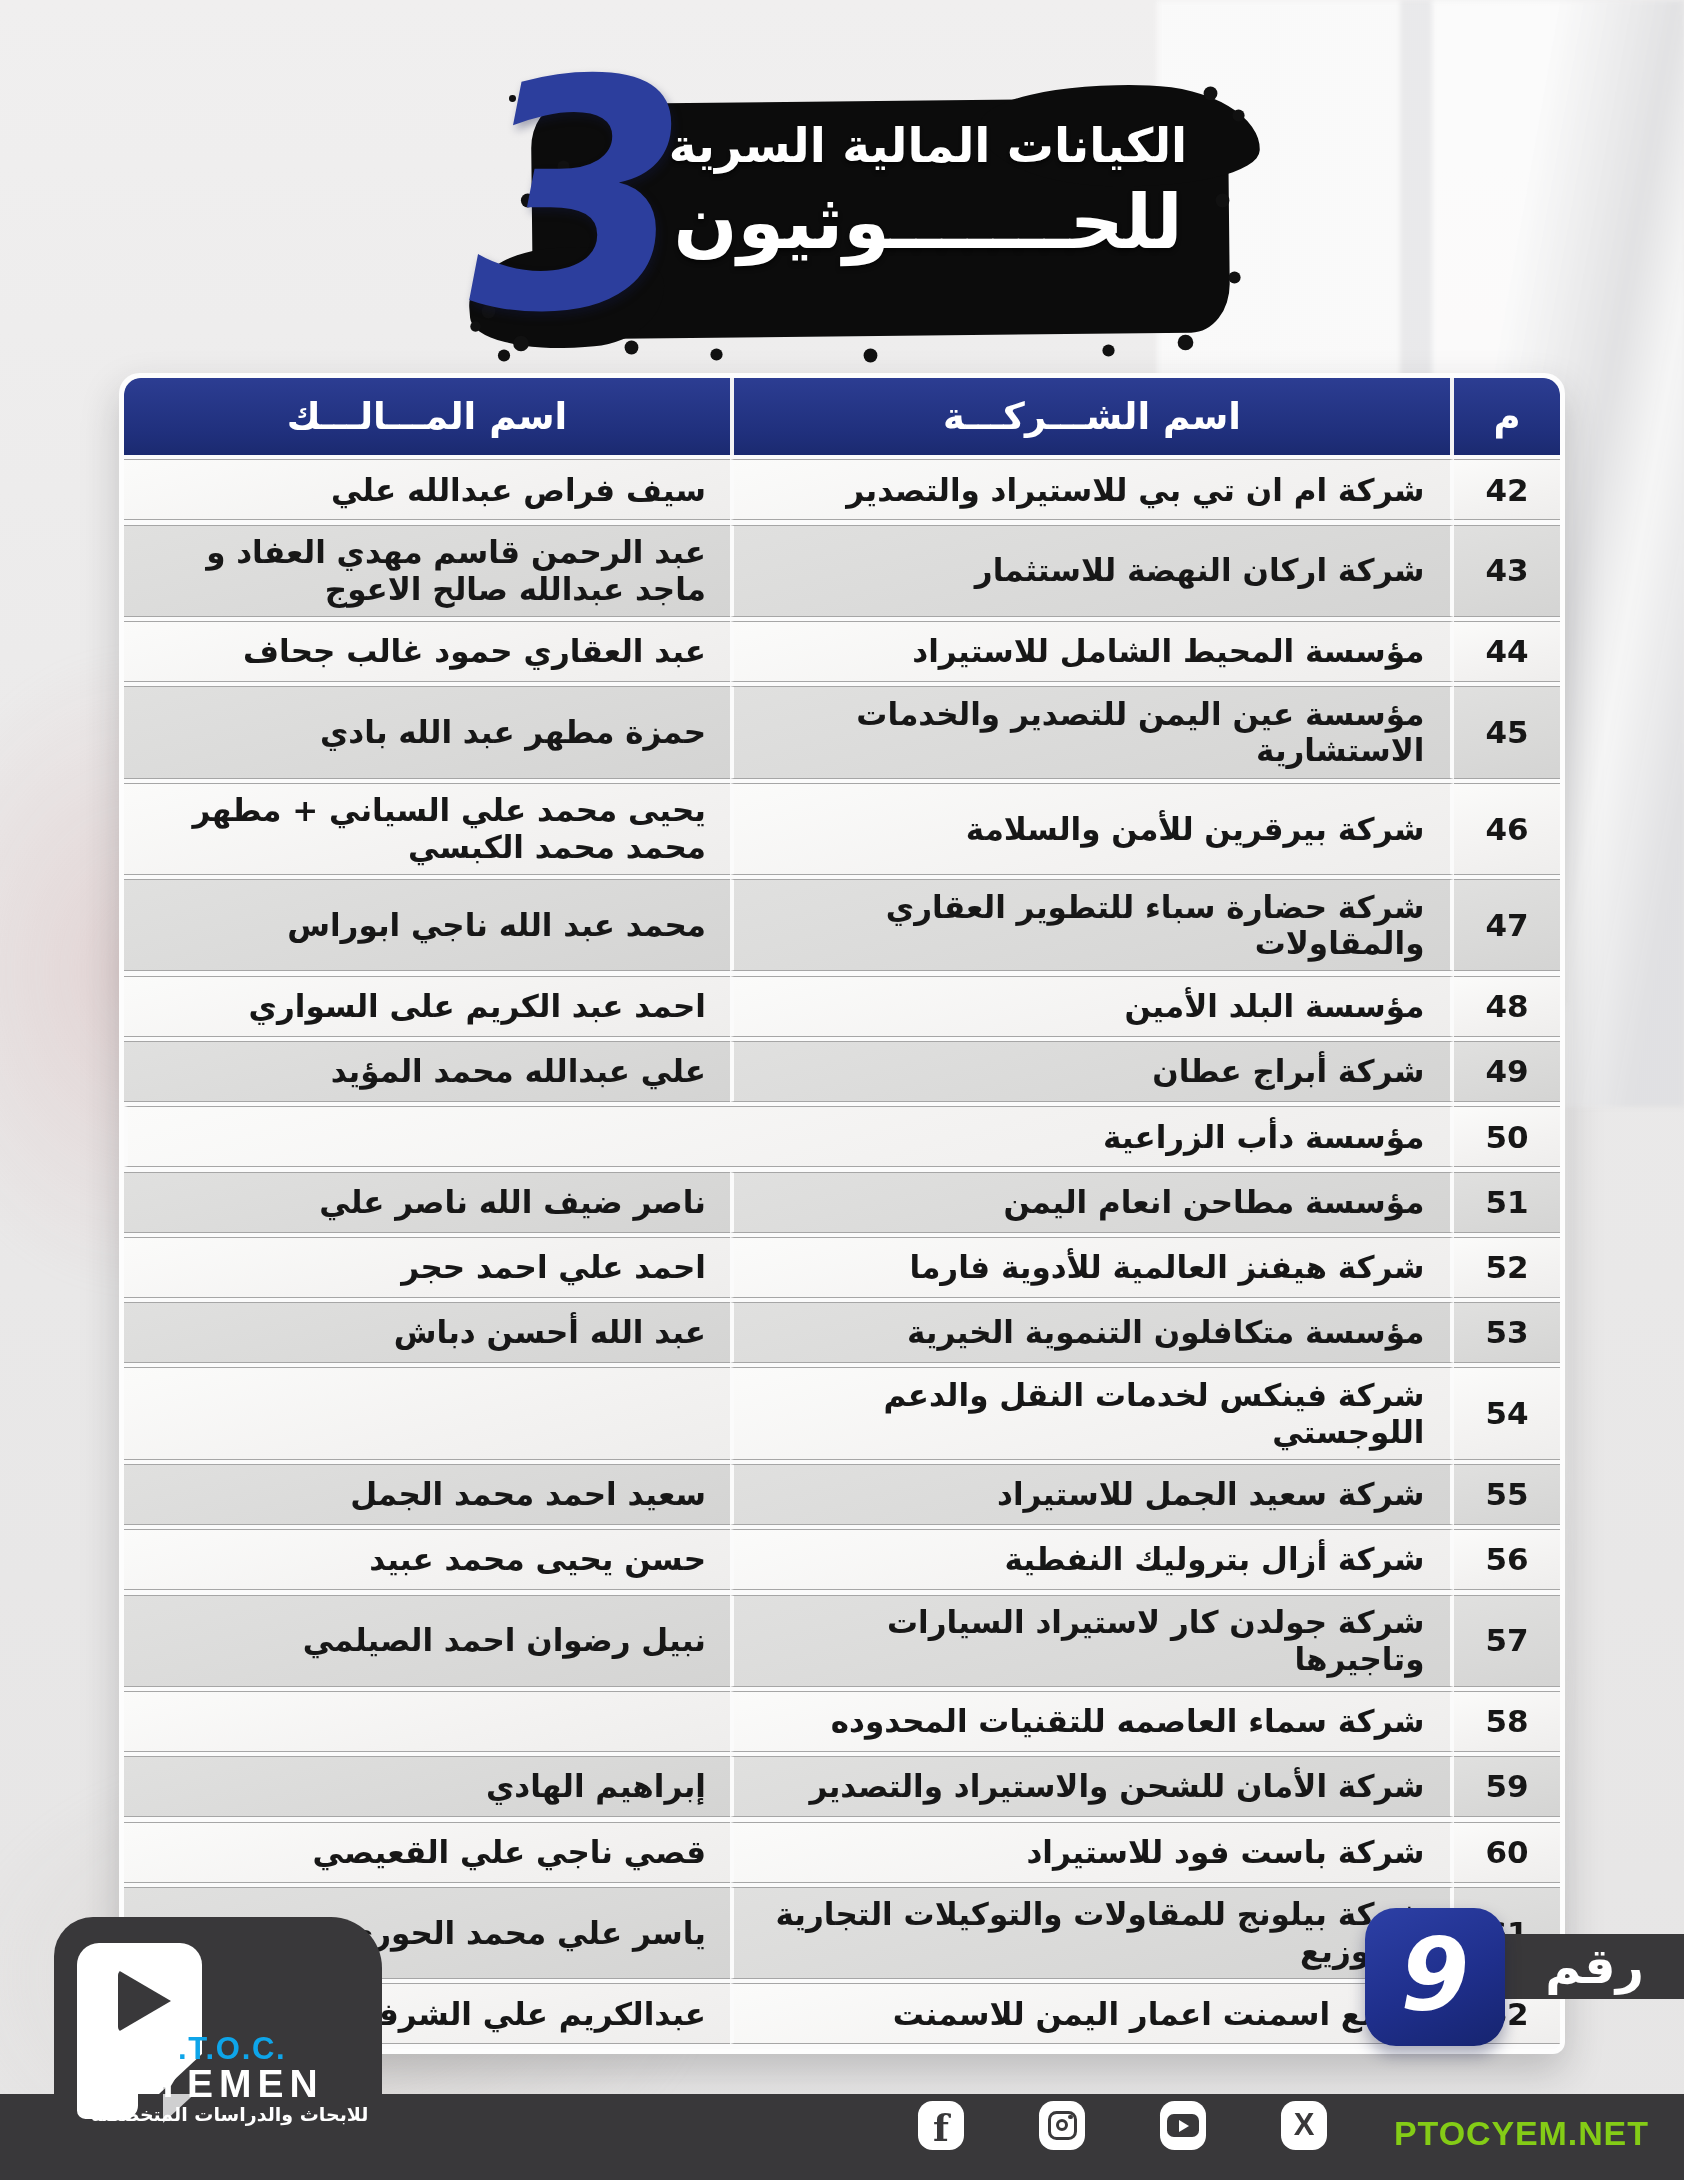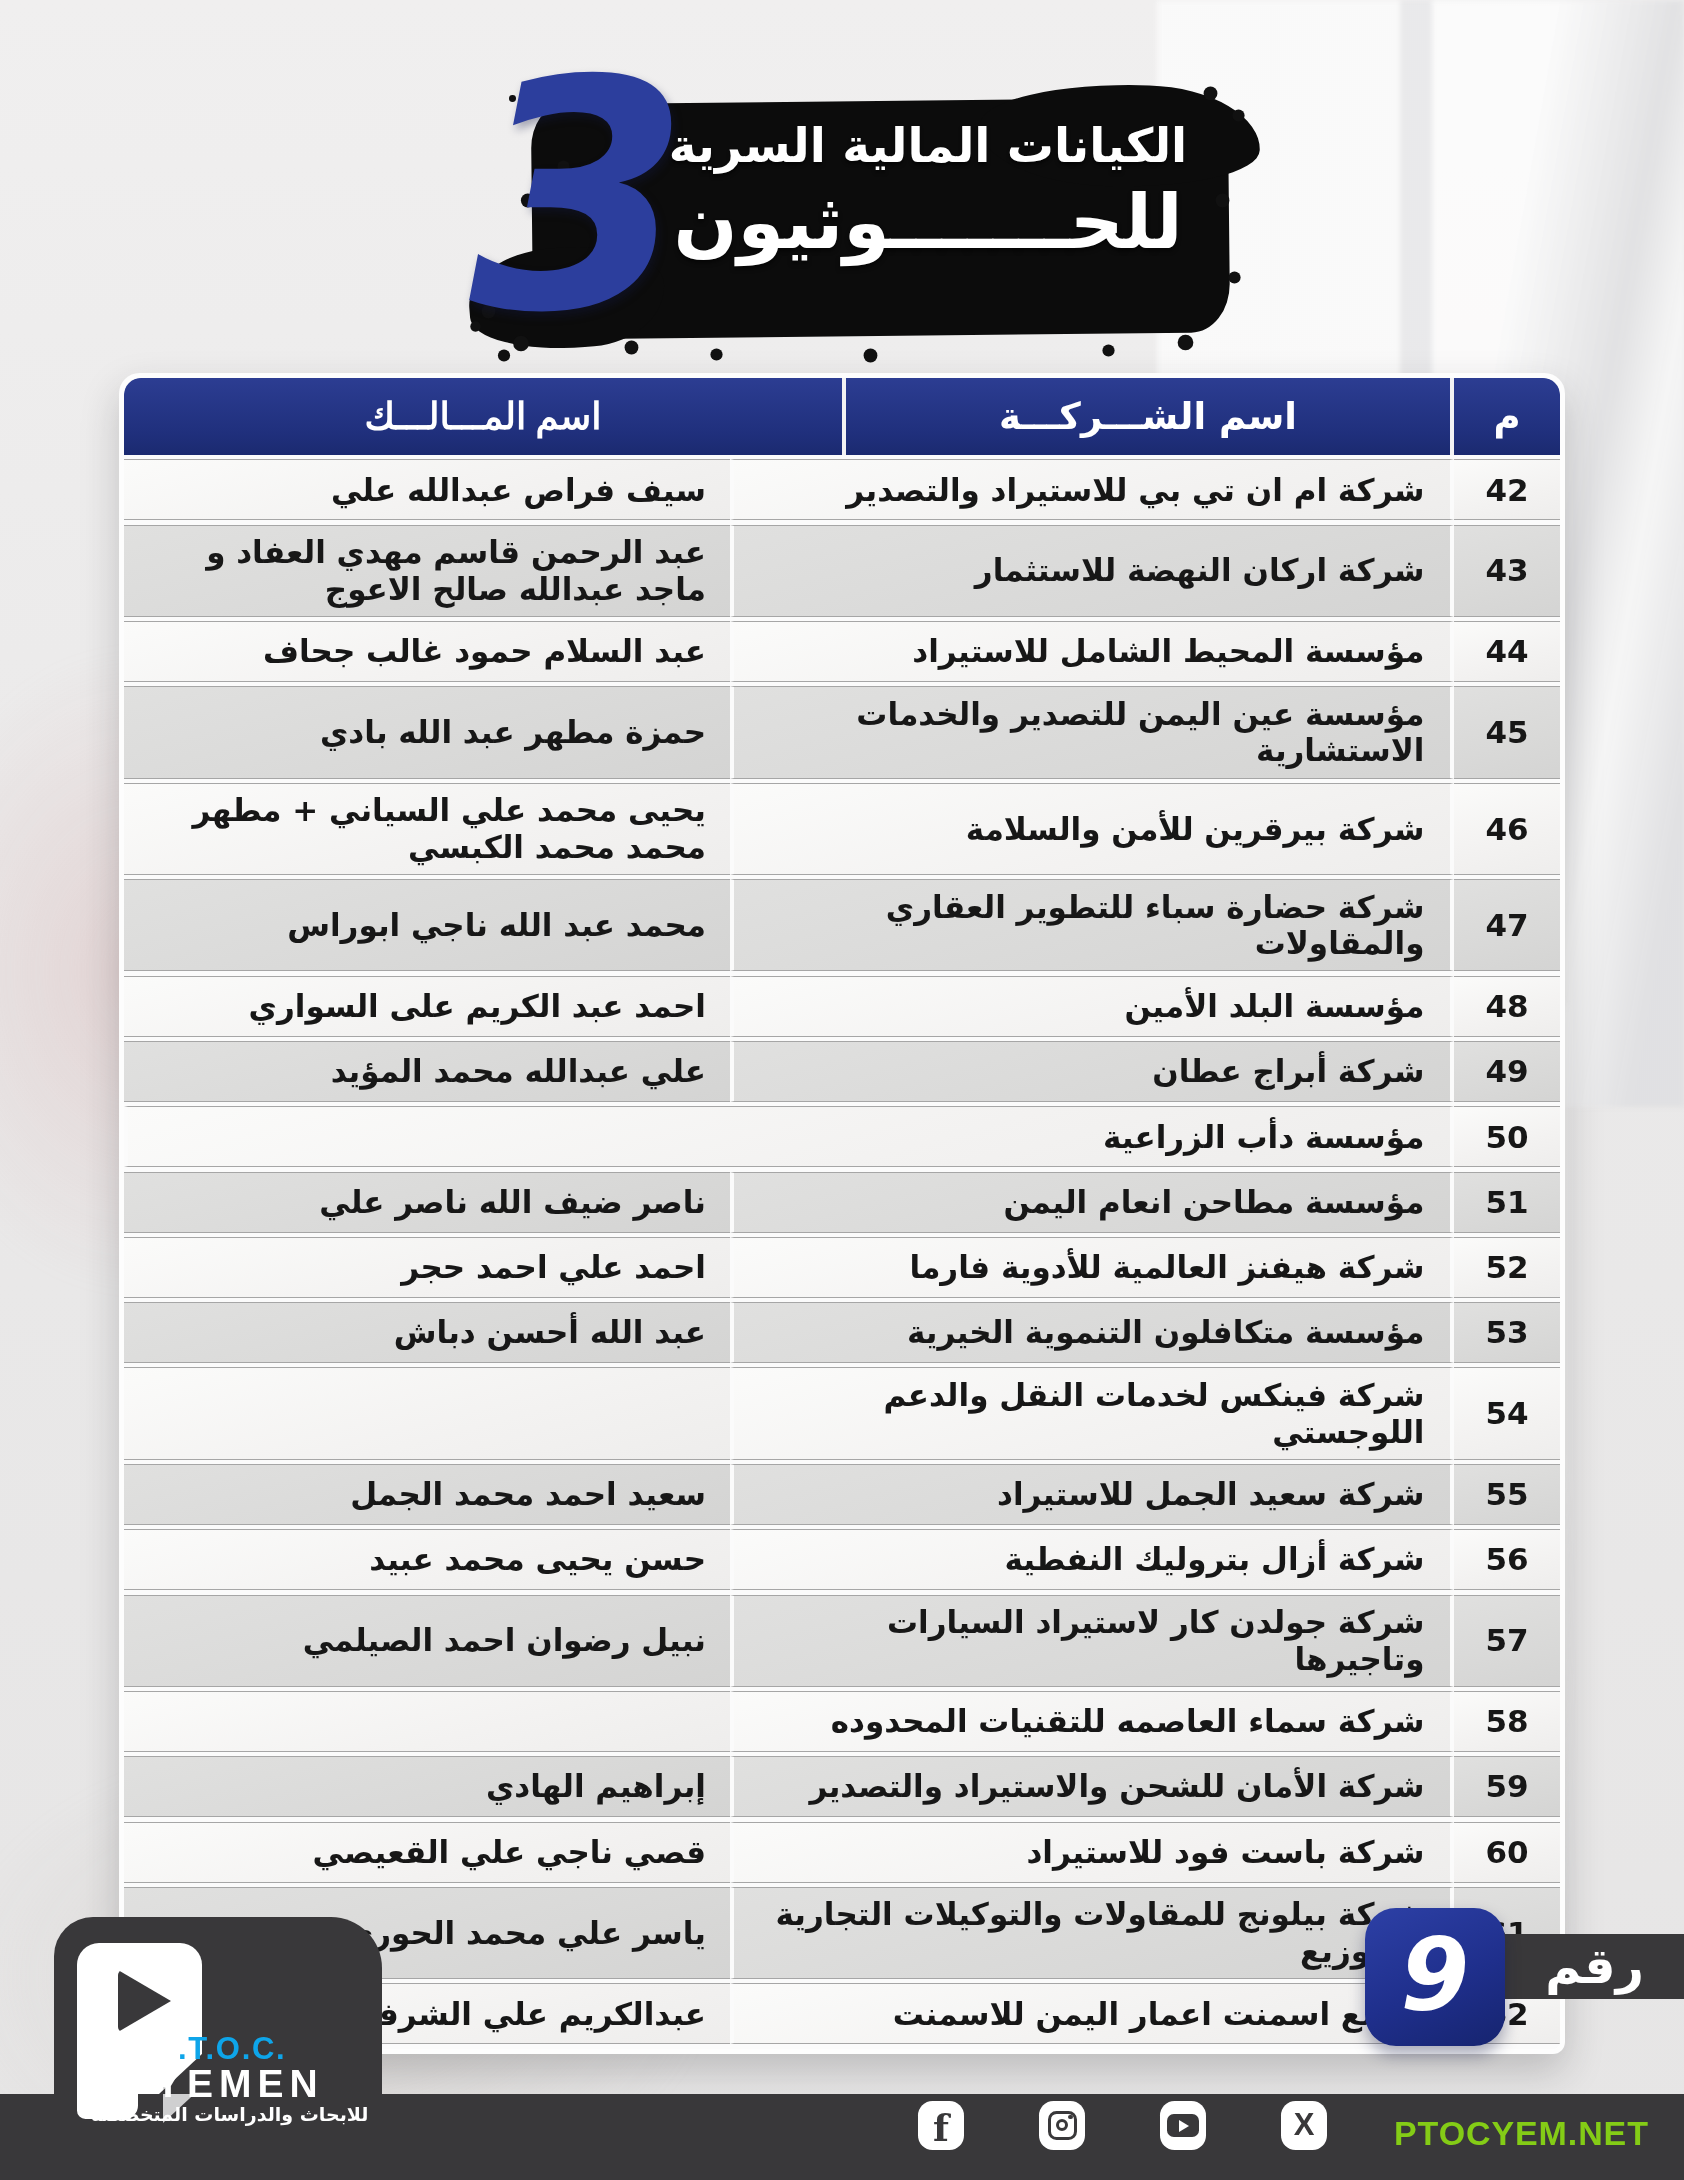--- a/index.html
+++ b/index.html
@@ -52,21 +52,21 @@
 
   
   .table-wrap { position:absolute; left:119px; top:373px; width:1446px; direction:rtl;
       background:#fbfbfb; border:5.1px solid rgba(253,253,253,.92); border-radius:20.4px 20.4px 12px 12px;
       box-shadow:0 17px 38px rgba(40,40,45,.22); overflow:hidden; }
   .thead { display:flex; height:77px; background:linear-gradient(180deg,#2c3d92 0%, #20307d 70%, #1b2a70 100%);
       color:#fff; font-weight:bold; font-size:37px; border-radius:17px 17px 0 0; }
   .thead .cell { display:flex; align-items:center; justify-content:center; }
   .h-num { width:106px; }
   .h-company { flex:1; border-left:4.3px solid #f2f2f3; border-right:4.3px solid #f2f2f3; }
-  .h-owner { width:718px;font-family:Liberation Serif, serif; }
+  .h-owner { width:606px; }
 
   .tbody { padding-bottom:4.3px; }
   .trow { display:flex; margin-top:4.3px; min-height:61px; align-items:stretch; }
   .trow .cell { display:flex; align-items:center; border-top:1.7px solid #a6a6a6; border-bottom:1.7px solid #a6a6a6;
       font-weight:bold; color:#171717; font-size:31px; line-height:1.18; }
   .trow:nth-child(odd) .cell { background:linear-gradient(165deg,#fbfbfa 0%, #f3f2f1 60%, #eeedec 100%); }
   .trow:nth-child(even) .cell { background:linear-gradient(165deg,#e0e0df 0%, #d9d9d8 60%, #d4d4d3 100%); }
   .c-num { width:106px; justify-content:center; font-size:32px; }
   .c-company { flex:1; border-left:4.3px solid #fbfbfb !important; border-right:4.3px solid #fbfbfb !important;
       justify-content:flex-start; padding:8.5px 25.6px; text-align:right; }
@@ -146,21 +146,21 @@
           <div class="cell c-owner">سيف فراص عبدالله علي</div>
         </div>
         <div class="trow">
           <div class="cell c-num">43</div>
           <div class="cell c-company">شركة اركان النهضة للاستثمار</div>
           <div class="cell c-owner">عبد الرحمن قاسم مهدي العفاد و ماجد عبدالله صالح الاعوج</div>
         </div>
         <div class="trow">
           <div class="cell c-num">44</div>
           <div class="cell c-company">مؤسسة المحيط الشامل للاستيراد</div>
-          <div class="cell c-owner">عبد السلام حمود غالب جحاف</div>
+          <div class="cell c-owner">عبد العقاري حمود غالب جحاف</div>
         </div>
         <div class="trow">
           <div class="cell c-num">45</div>
           <div class="cell c-company">مؤسسة عين اليمن للتصدير والخدمات الاستشارية</div>
           <div class="cell c-owner">حمزة مطهر عبد الله بادي</div>
         </div>
         <div class="trow">
           <div class="cell c-num">46</div>
           <div class="cell c-company">شركة بيرقرين للأمن والسلامة</div>
           <div class="cell c-owner">يحيى محمد علي السياني + مطهر محمد محمد الكبسي</div>

